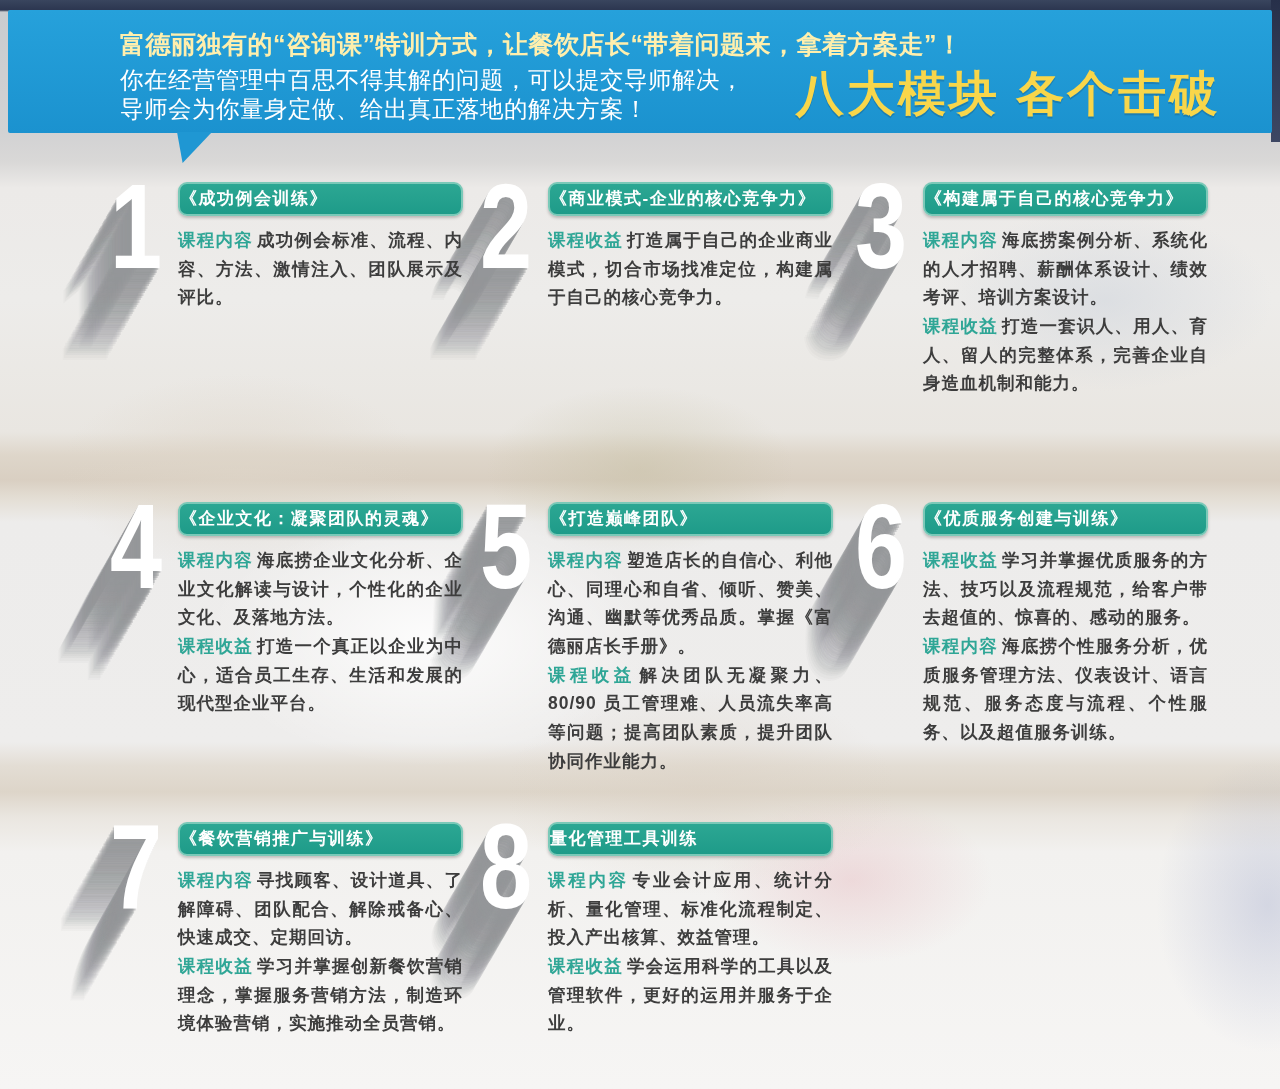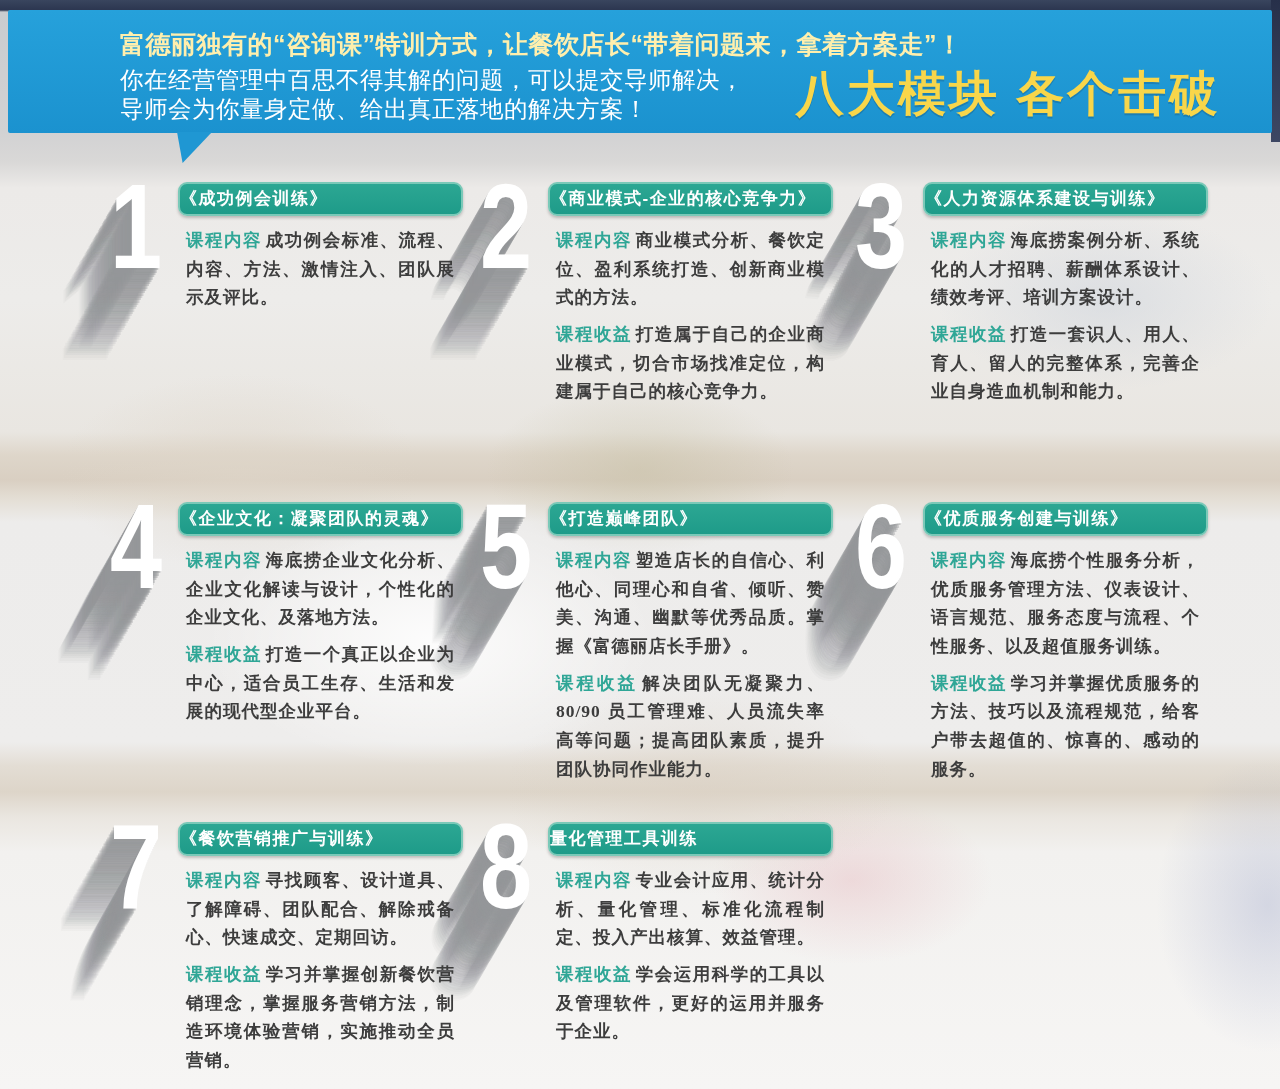--- a/index.html
+++ b/index.html
@@ -69,22 +69,22 @@
     height:30px;line-height:30px;
     background:linear-gradient(180deg,#2ca793 0%,#1e9b89 100%);
     border:2px solid #7ac9b8;border-radius:9px;
     box-shadow:0 2px 3px rgba(40,40,40,0.25);
     color:#ffffff;font-size:17px;font-weight:700;letter-spacing:1.5px;
     text-align:left;white-space:nowrap;
     position:relative;z-index:2;
   }
   .mbody{margin-top:10px;position:relative;z-index:2;}
   .mtext{
-    margin:8px;font-size:17.5px;font-weight:700;color:#3d3d3d;
-    line-height:1.64;letter-spacing:1px;text-align:justify;font-family:Liberation Serif, serif;
+    margin:0;font-size:17.5px;font-weight:700;color:#3d3d3d;
+    line-height:1.64;letter-spacing:1px;text-align:justify;
   }
   .mlabel{color:#2fa696;font-weight:800;margin-right:4px;}
   
   .m1{left:178px;top:182px;}
   .m2{left:548px;top:182px;}
   .m3{left:923px;top:182px;}
   .m4{left:178px;top:502px;}
   .m5{left:548px;top:502px;}
   .m6{left:923px;top:502px;}
   .m7{left:178px;top:822px;}
@@ -111,28 +111,27 @@
   <div class="mtitle">《成功例会训练》</div>
   <div class="mbody">
     <p class="mtext"><span class="mlabel">课程内容</span><span>成功例会标准、流程、内容、方法、激情注入、团队展示及评比。</span></p>
   </div>
 </section>
 
 <section class="module m2">
   <div class="bignum" style="text-shadow: rgba(148, 150, 153, 0.44) -1.7px 2.3px 0px, rgba(148, 150, 153, 0.43) -3.4px 4.6px 0px, rgba(148, 150, 153, 0.42) -5.1px 6.9px 0px, rgba(148, 150, 153, 0.41) -6.8px 9.2px 0px, rgba(148, 150, 153, 0.4) -8.5px 11.5px 0px, rgba(148, 150, 153, 0.39) -10.2px 13.8px 0px, rgba(148, 150, 153, 0.38) -11.9px 16.1px 0px, rgba(148, 150, 153, 0.37) -13.6px 18.4px 0px, rgba(148, 150, 153, 0.36) -15.3px 20.7px 0px, rgba(148, 150, 153, 0.35) -17px 23px 0px, rgba(148, 150, 153, 0.34) -18.7px 25.3px 0px, rgba(148, 150, 153, 0.33) -20.4px 27.6px 0px, rgba(148, 150, 153, 0.32) -22.1px 29.9px 0px, rgba(148, 150, 153, 0.31) -23.8px 32.2px 0px, rgba(148, 150, 153, 0.3) -25.5px 34.5px 0px, rgba(148, 150, 153, 0.29) -27.2px 36.8px 0px, rgba(148, 150, 153, 0.28) -28.9px 39.1px 0px, rgba(148, 150, 153, 0.27) -30.6px 41.4px 0px, rgba(148, 150, 153, 0.26) -32.3px 43.7px 0px, rgba(148, 150, 153, 0.25) -34px 46px 0px, rgba(148, 150, 153, 0.24) -35.7px 48.3px 0px, rgba(148, 150, 153, 0.23) -37.4px 50.6px 0px, rgba(148, 150, 153, 0.22) -39.1px 52.9px 0px, rgba(148, 150, 153, 0.21) -40.8px 55.2px 0px, rgba(148, 150, 153, 0.2) -42.5px 57.5px 0px, rgba(148, 150, 153, 0.19) -44.2px 59.8px 0px, rgba(148, 150, 153, 0.18) -45.9px 62.1px 0px, rgba(148, 150, 153, 0.17) -47.6px 64.4px 0px, rgba(148, 150, 153, 0.16) -49.3px 66.7px 0px, rgba(148, 150, 153, 0.15) -51px 69px 0px, rgba(148, 150, 153, 0.14) -52.7px 71.3px 0px, rgba(148, 150, 153, 0.13) -54.4px 73.6px 0px, rgba(148, 150, 153, 0.12) -56.1px 75.9px 0px, rgba(148, 150, 153, 0.11) -57.8px 78.2px 0px, rgba(148, 150, 153, 0.1) -59.5px 80.5px 0px, rgba(148, 150, 153, 0.09) -61.2px 82.8px 0px, rgba(148, 150, 153, 0.08) -62.9px 85.1px 0px, rgba(148, 150, 153, 0.07) -64.6px 87.4px 0px, rgba(148, 150, 153, 0.06) -66.3px 89.7px 0px, rgba(148, 150, 153, 0.05) -68px 92px 0px;">2</div>
   <div class="mtitle">《商业模式-企业的核心竞争力》</div>
   <div class="mbody">
-    <p class="mtext"><span class="mlabel">课程内容</span><span>商业模式分析、餐饮定位、盈利系统打造、创新商业模式的方法。</span></p>
     <p class="mtext"><span class="mlabel">课程收益</span><span>打造属于自己的企业商业模式，切合市场找准定位，构建属于自己的核心竞争力。</span></p>
   </div>
 </section>
 
 <section class="module m3">
   <div class="bignum" style="text-shadow: rgba(148, 150, 153, 0.44) -1.7px 2.3px 0px, rgba(148, 150, 153, 0.43) -3.4px 4.6px 0px, rgba(148, 150, 153, 0.42) -5.1px 6.9px 0px, rgba(148, 150, 153, 0.41) -6.8px 9.2px 0px, rgba(148, 150, 153, 0.4) -8.5px 11.5px 0px, rgba(148, 150, 153, 0.39) -10.2px 13.8px 0px, rgba(148, 150, 153, 0.38) -11.9px 16.1px 0px, rgba(148, 150, 153, 0.37) -13.6px 18.4px 0px, rgba(148, 150, 153, 0.36) -15.3px 20.7px 0px, rgba(148, 150, 153, 0.35) -17px 23px 0px, rgba(148, 150, 153, 0.34) -18.7px 25.3px 0px, rgba(148, 150, 153, 0.33) -20.4px 27.6px 0px, rgba(148, 150, 153, 0.32) -22.1px 29.9px 0px, rgba(148, 150, 153, 0.31) -23.8px 32.2px 0px, rgba(148, 150, 153, 0.3) -25.5px 34.5px 0px, rgba(148, 150, 153, 0.29) -27.2px 36.8px 0px, rgba(148, 150, 153, 0.28) -28.9px 39.1px 0px, rgba(148, 150, 153, 0.27) -30.6px 41.4px 0px, rgba(148, 150, 153, 0.26) -32.3px 43.7px 0px, rgba(148, 150, 153, 0.25) -34px 46px 0px, rgba(148, 150, 153, 0.24) -35.7px 48.3px 0px, rgba(148, 150, 153, 0.23) -37.4px 50.6px 0px, rgba(148, 150, 153, 0.22) -39.1px 52.9px 0px, rgba(148, 150, 153, 0.21) -40.8px 55.2px 0px, rgba(148, 150, 153, 0.2) -42.5px 57.5px 0px, rgba(148, 150, 153, 0.19) -44.2px 59.8px 0px, rgba(148, 150, 153, 0.18) -45.9px 62.1px 0px, rgba(148, 150, 153, 0.17) -47.6px 64.4px 0px, rgba(148, 150, 153, 0.16) -49.3px 66.7px 0px, rgba(148, 150, 153, 0.15) -51px 69px 0px, rgba(148, 150, 153, 0.14) -52.7px 71.3px 0px, rgba(148, 150, 153, 0.13) -54.4px 73.6px 0px, rgba(148, 150, 153, 0.12) -56.1px 75.9px 0px, rgba(148, 150, 153, 0.11) -57.8px 78.2px 0px, rgba(148, 150, 153, 0.1) -59.5px 80.5px 0px, rgba(148, 150, 153, 0.09) -61.2px 82.8px 0px, rgba(148, 150, 153, 0.08) -62.9px 85.1px 0px, rgba(148, 150, 153, 0.07) -64.6px 87.4px 0px, rgba(148, 150, 153, 0.06) -66.3px 89.7px 0px, rgba(148, 150, 153, 0.05) -68px 92px 0px;">3</div>
-  <div class="mtitle">《人力资源体系建设与训练》</div>
+  <div class="mtitle">《构建属于自己的核心竞争力》</div>
   <div class="mbody">
     <p class="mtext"><span class="mlabel">课程内容</span><span>海底捞案例分析、系统化的人才招聘、薪酬体系设计、绩效考评、培训方案设计。</span></p>
     <p class="mtext"><span class="mlabel">课程收益</span><span>打造一套识人、用人、育人、留人的完整体系，完善企业自身造血机制和能力。</span></p>
   </div>
 </section>
 
 <section class="module m4">
   <div class="bignum" style="text-shadow: rgba(148, 150, 153, 0.44) -1.7px 2.3px 0px, rgba(148, 150, 153, 0.43) -3.4px 4.6px 0px, rgba(148, 150, 153, 0.42) -5.1px 6.9px 0px, rgba(148, 150, 153, 0.41) -6.8px 9.2px 0px, rgba(148, 150, 153, 0.4) -8.5px 11.5px 0px, rgba(148, 150, 153, 0.39) -10.2px 13.8px 0px, rgba(148, 150, 153, 0.38) -11.9px 16.1px 0px, rgba(148, 150, 153, 0.37) -13.6px 18.4px 0px, rgba(148, 150, 153, 0.36) -15.3px 20.7px 0px, rgba(148, 150, 153, 0.35) -17px 23px 0px, rgba(148, 150, 153, 0.34) -18.7px 25.3px 0px, rgba(148, 150, 153, 0.33) -20.4px 27.6px 0px, rgba(148, 150, 153, 0.32) -22.1px 29.9px 0px, rgba(148, 150, 153, 0.31) -23.8px 32.2px 0px, rgba(148, 150, 153, 0.3) -25.5px 34.5px 0px, rgba(148, 150, 153, 0.29) -27.2px 36.8px 0px, rgba(148, 150, 153, 0.28) -28.9px 39.1px 0px, rgba(148, 150, 153, 0.27) -30.6px 41.4px 0px, rgba(148, 150, 153, 0.26) -32.3px 43.7px 0px, rgba(148, 150, 153, 0.25) -34px 46px 0px, rgba(148, 150, 153, 0.24) -35.7px 48.3px 0px, rgba(148, 150, 153, 0.23) -37.4px 50.6px 0px, rgba(148, 150, 153, 0.22) -39.1px 52.9px 0px, rgba(148, 150, 153, 0.21) -40.8px 55.2px 0px, rgba(148, 150, 153, 0.2) -42.5px 57.5px 0px, rgba(148, 150, 153, 0.19) -44.2px 59.8px 0px, rgba(148, 150, 153, 0.18) -45.9px 62.1px 0px, rgba(148, 150, 153, 0.17) -47.6px 64.4px 0px, rgba(148, 150, 153, 0.16) -49.3px 66.7px 0px, rgba(148, 150, 153, 0.15) -51px 69px 0px, rgba(148, 150, 153, 0.14) -52.7px 71.3px 0px, rgba(148, 150, 153, 0.13) -54.4px 73.6px 0px, rgba(148, 150, 153, 0.12) -56.1px 75.9px 0px, rgba(148, 150, 153, 0.11) -57.8px 78.2px 0px, rgba(148, 150, 153, 0.1) -59.5px 80.5px 0px, rgba(148, 150, 153, 0.09) -61.2px 82.8px 0px, rgba(148, 150, 153, 0.08) -62.9px 85.1px 0px, rgba(148, 150, 153, 0.07) -64.6px 87.4px 0px, rgba(148, 150, 153, 0.06) -66.3px 89.7px 0px, rgba(148, 150, 153, 0.05) -68px 92px 0px;">4</div>
   <div class="mtitle">《企业文化：凝聚团队的灵魂》</div>
   <div class="mbody">
@@ -147,22 +146,22 @@
   <div class="mbody">
     <p class="mtext"><span class="mlabel">课程内容</span><span>塑造店长的自信心、利他心、同理心和自省、倾听、赞美、沟通、幽默等优秀品质。掌握《富德丽店长手册》。</span></p>
     <p class="mtext"><span class="mlabel">课程收益</span><span>解决团队无凝聚力、80/90 员工管理难、人员流失率高等问题；提高团队素质，提升团队协同作业能力。</span></p>
   </div>
 </section>
 
 <section class="module m6">
   <div class="bignum" style="text-shadow: rgba(148, 150, 153, 0.44) -1.7px 2.3px 0px, rgba(148, 150, 153, 0.43) -3.4px 4.6px 0px, rgba(148, 150, 153, 0.42) -5.1px 6.9px 0px, rgba(148, 150, 153, 0.41) -6.8px 9.2px 0px, rgba(148, 150, 153, 0.4) -8.5px 11.5px 0px, rgba(148, 150, 153, 0.39) -10.2px 13.8px 0px, rgba(148, 150, 153, 0.38) -11.9px 16.1px 0px, rgba(148, 150, 153, 0.37) -13.6px 18.4px 0px, rgba(148, 150, 153, 0.36) -15.3px 20.7px 0px, rgba(148, 150, 153, 0.35) -17px 23px 0px, rgba(148, 150, 153, 0.34) -18.7px 25.3px 0px, rgba(148, 150, 153, 0.33) -20.4px 27.6px 0px, rgba(148, 150, 153, 0.32) -22.1px 29.9px 0px, rgba(148, 150, 153, 0.31) -23.8px 32.2px 0px, rgba(148, 150, 153, 0.3) -25.5px 34.5px 0px, rgba(148, 150, 153, 0.29) -27.2px 36.8px 0px, rgba(148, 150, 153, 0.28) -28.9px 39.1px 0px, rgba(148, 150, 153, 0.27) -30.6px 41.4px 0px, rgba(148, 150, 153, 0.26) -32.3px 43.7px 0px, rgba(148, 150, 153, 0.25) -34px 46px 0px, rgba(148, 150, 153, 0.24) -35.7px 48.3px 0px, rgba(148, 150, 153, 0.23) -37.4px 50.6px 0px, rgba(148, 150, 153, 0.22) -39.1px 52.9px 0px, rgba(148, 150, 153, 0.21) -40.8px 55.2px 0px, rgba(148, 150, 153, 0.2) -42.5px 57.5px 0px, rgba(148, 150, 153, 0.19) -44.2px 59.8px 0px, rgba(148, 150, 153, 0.18) -45.9px 62.1px 0px, rgba(148, 150, 153, 0.17) -47.6px 64.4px 0px, rgba(148, 150, 153, 0.16) -49.3px 66.7px 0px, rgba(148, 150, 153, 0.15) -51px 69px 0px, rgba(148, 150, 153, 0.14) -52.7px 71.3px 0px, rgba(148, 150, 153, 0.13) -54.4px 73.6px 0px, rgba(148, 150, 153, 0.12) -56.1px 75.9px 0px, rgba(148, 150, 153, 0.11) -57.8px 78.2px 0px, rgba(148, 150, 153, 0.1) -59.5px 80.5px 0px, rgba(148, 150, 153, 0.09) -61.2px 82.8px 0px, rgba(148, 150, 153, 0.08) -62.9px 85.1px 0px, rgba(148, 150, 153, 0.07) -64.6px 87.4px 0px, rgba(148, 150, 153, 0.06) -66.3px 89.7px 0px, rgba(148, 150, 153, 0.05) -68px 92px 0px;">6</div>
   <div class="mtitle">《优质服务创建与训练》</div>
   <div class="mbody">
+    <p class="mtext"><span class="mlabel">课程收益</span><span>学习并掌握优质服务的方法、技巧以及流程规范，给客户带去超值的、惊喜的、感动的服务。</span></p>
     <p class="mtext"><span class="mlabel">课程内容</span><span>海底捞个性服务分析，优质服务管理方法、仪表设计、语言规范、服务态度与流程、个性服务、以及超值服务训练。</span></p>
-    <p class="mtext"><span class="mlabel">课程收益</span><span>学习并掌握优质服务的方法、技巧以及流程规范，给客户带去超值的、惊喜的、感动的服务。</span></p>
   </div>
 </section>
 
 <section class="module m7">
   <div class="bignum" style="text-shadow: rgba(148, 150, 153, 0.44) -1.7px 2.3px 0px, rgba(148, 150, 153, 0.43) -3.4px 4.6px 0px, rgba(148, 150, 153, 0.42) -5.1px 6.9px 0px, rgba(148, 150, 153, 0.41) -6.8px 9.2px 0px, rgba(148, 150, 153, 0.4) -8.5px 11.5px 0px, rgba(148, 150, 153, 0.39) -10.2px 13.8px 0px, rgba(148, 150, 153, 0.38) -11.9px 16.1px 0px, rgba(148, 150, 153, 0.37) -13.6px 18.4px 0px, rgba(148, 150, 153, 0.36) -15.3px 20.7px 0px, rgba(148, 150, 153, 0.35) -17px 23px 0px, rgba(148, 150, 153, 0.34) -18.7px 25.3px 0px, rgba(148, 150, 153, 0.33) -20.4px 27.6px 0px, rgba(148, 150, 153, 0.32) -22.1px 29.9px 0px, rgba(148, 150, 153, 0.31) -23.8px 32.2px 0px, rgba(148, 150, 153, 0.3) -25.5px 34.5px 0px, rgba(148, 150, 153, 0.29) -27.2px 36.8px 0px, rgba(148, 150, 153, 0.28) -28.9px 39.1px 0px, rgba(148, 150, 153, 0.27) -30.6px 41.4px 0px, rgba(148, 150, 153, 0.26) -32.3px 43.7px 0px, rgba(148, 150, 153, 0.25) -34px 46px 0px, rgba(148, 150, 153, 0.24) -35.7px 48.3px 0px, rgba(148, 150, 153, 0.23) -37.4px 50.6px 0px, rgba(148, 150, 153, 0.22) -39.1px 52.9px 0px, rgba(148, 150, 153, 0.21) -40.8px 55.2px 0px, rgba(148, 150, 153, 0.2) -42.5px 57.5px 0px, rgba(148, 150, 153, 0.19) -44.2px 59.8px 0px, rgba(148, 150, 153, 0.18) -45.9px 62.1px 0px, rgba(148, 150, 153, 0.17) -47.6px 64.4px 0px, rgba(148, 150, 153, 0.16) -49.3px 66.7px 0px, rgba(148, 150, 153, 0.15) -51px 69px 0px, rgba(148, 150, 153, 0.14) -52.7px 71.3px 0px, rgba(148, 150, 153, 0.13) -54.4px 73.6px 0px, rgba(148, 150, 153, 0.12) -56.1px 75.9px 0px, rgba(148, 150, 153, 0.11) -57.8px 78.2px 0px, rgba(148, 150, 153, 0.1) -59.5px 80.5px 0px, rgba(148, 150, 153, 0.09) -61.2px 82.8px 0px, rgba(148, 150, 153, 0.08) -62.9px 85.1px 0px, rgba(148, 150, 153, 0.07) -64.6px 87.4px 0px, rgba(148, 150, 153, 0.06) -66.3px 89.7px 0px, rgba(148, 150, 153, 0.05) -68px 92px 0px;">7</div>
   <div class="mtitle">《餐饮营销推广与训练》</div>
   <div class="mbody">
     <p class="mtext"><span class="mlabel">课程内容</span><span>寻找顾客、设计道具、了解障碍、团队配合、解除戒备心、快速成交、定期回访。</span></p>
     <p class="mtext"><span class="mlabel">课程收益</span><span>学习并掌握创新餐饮营销理念，掌握服务营销方法，制造环境体验营销，实施推动全员营销。</span></p>
   </div>

